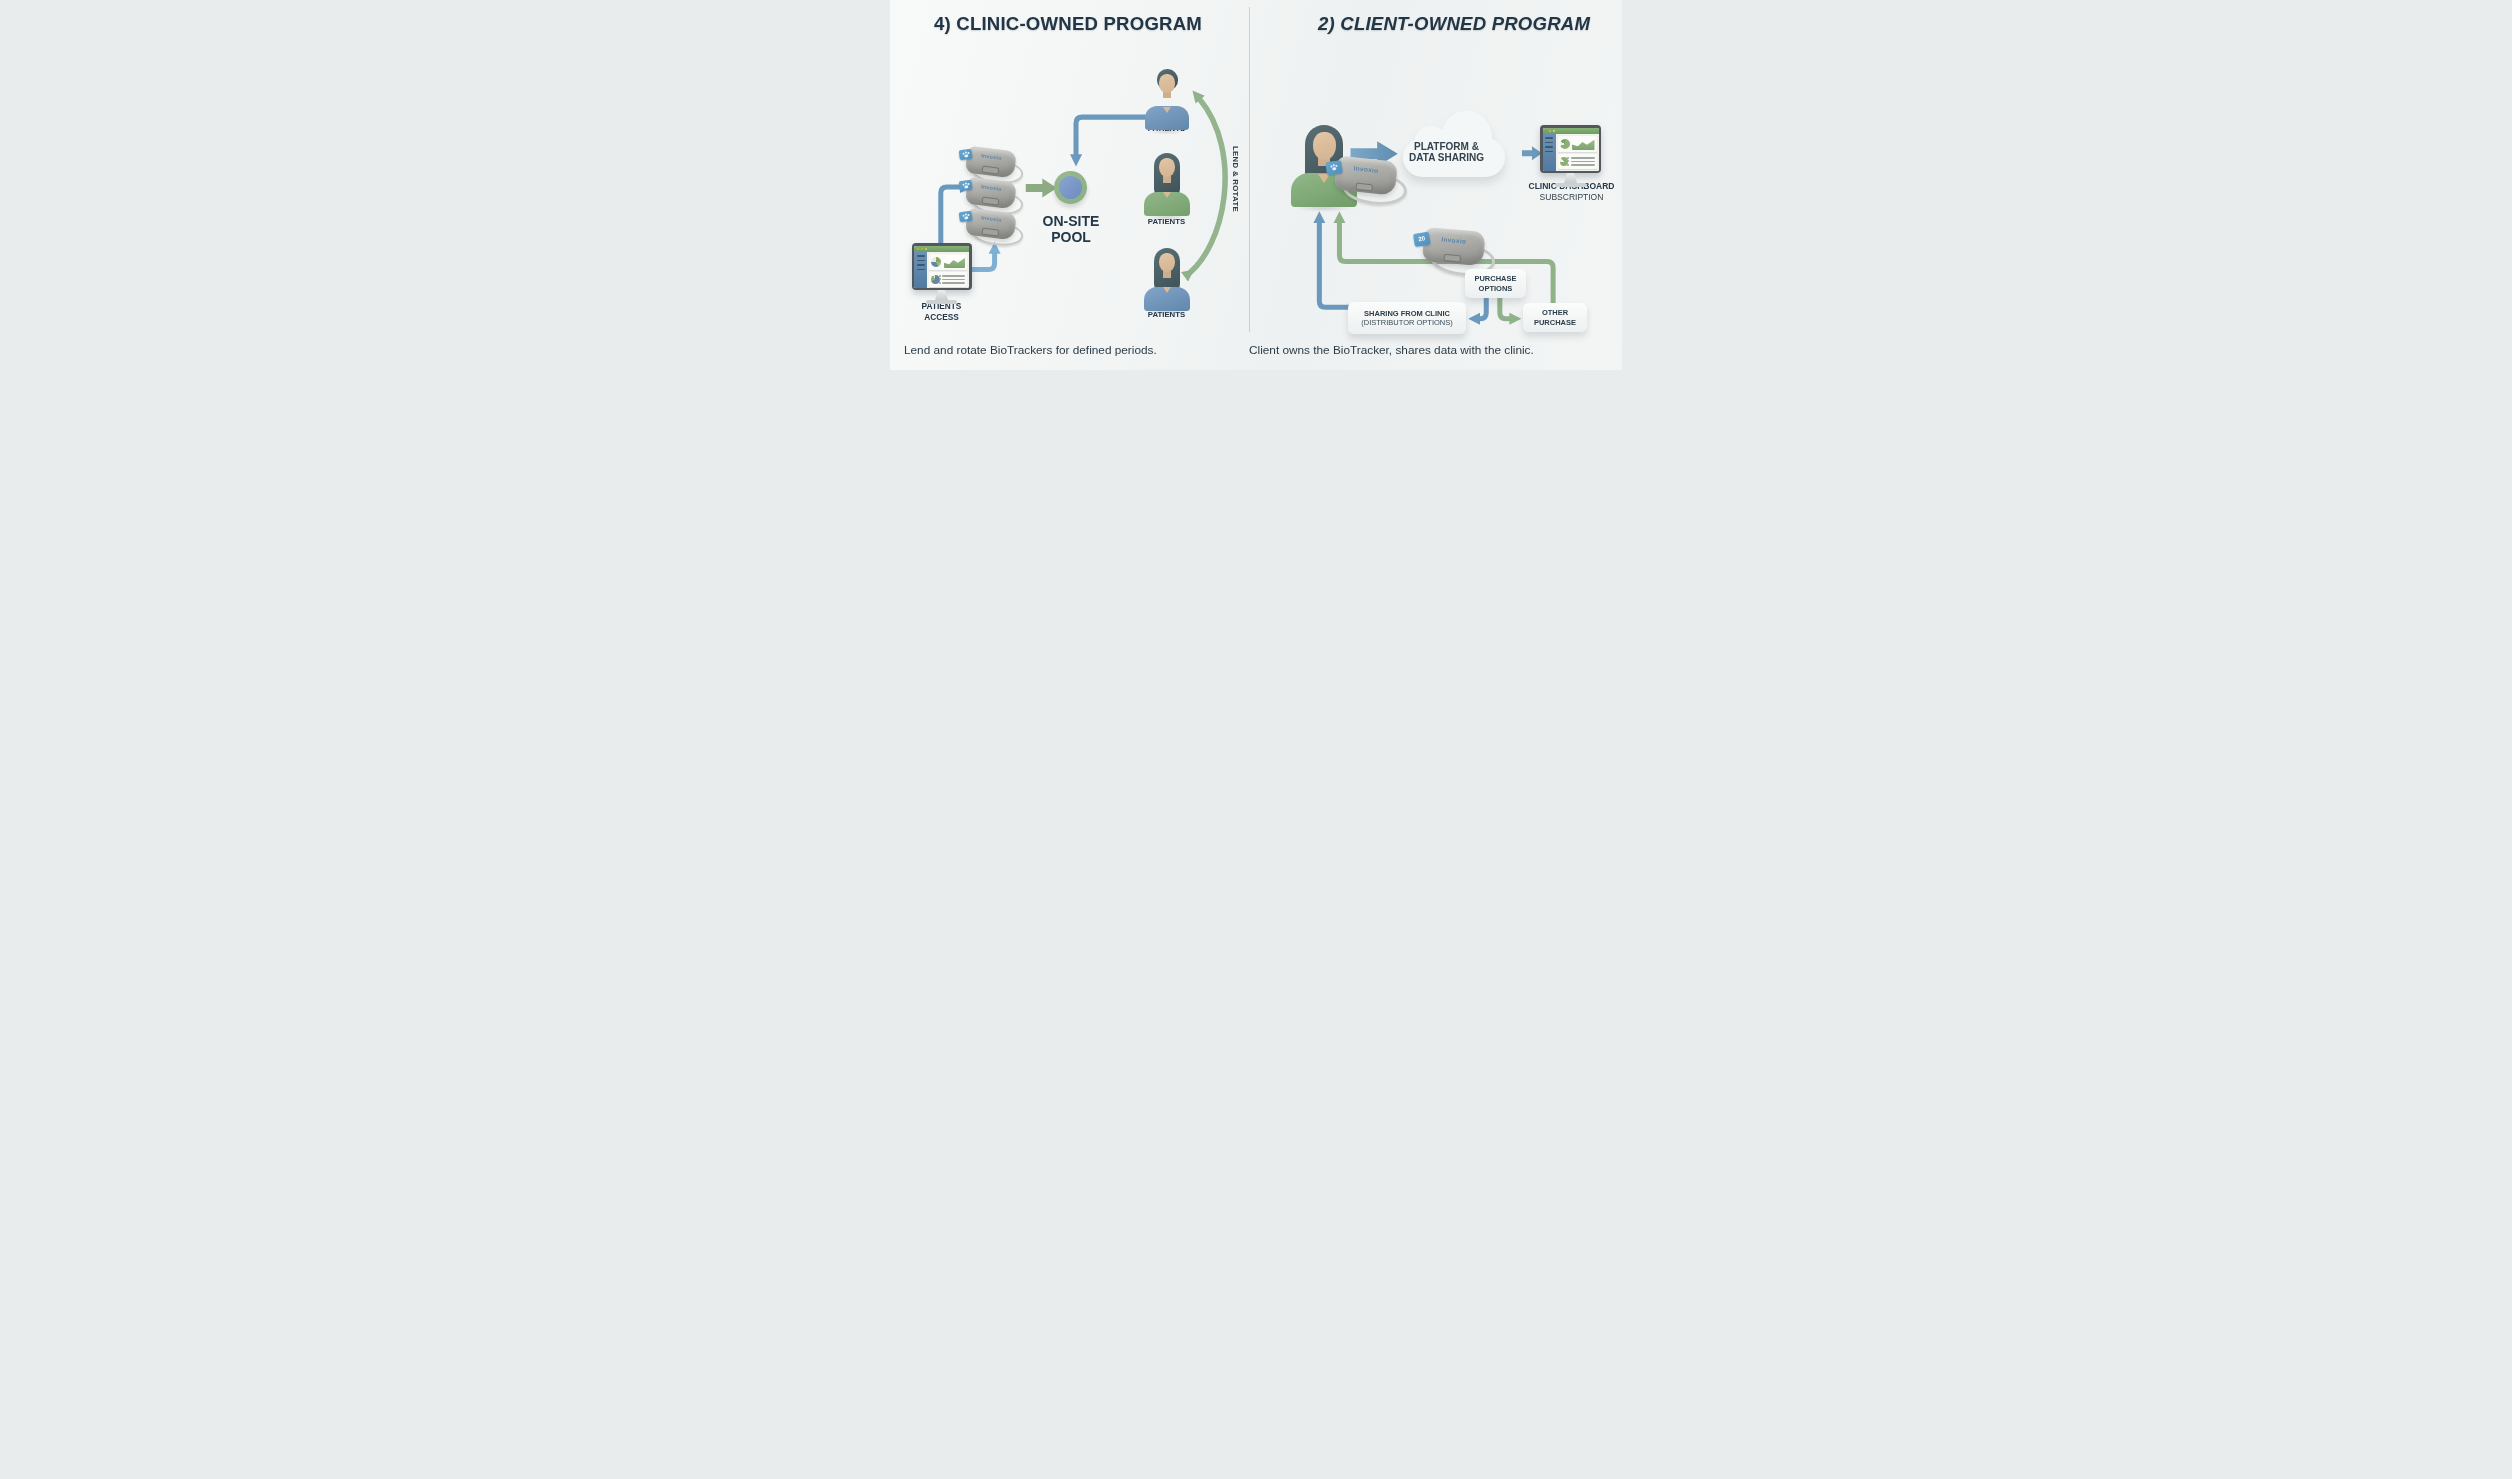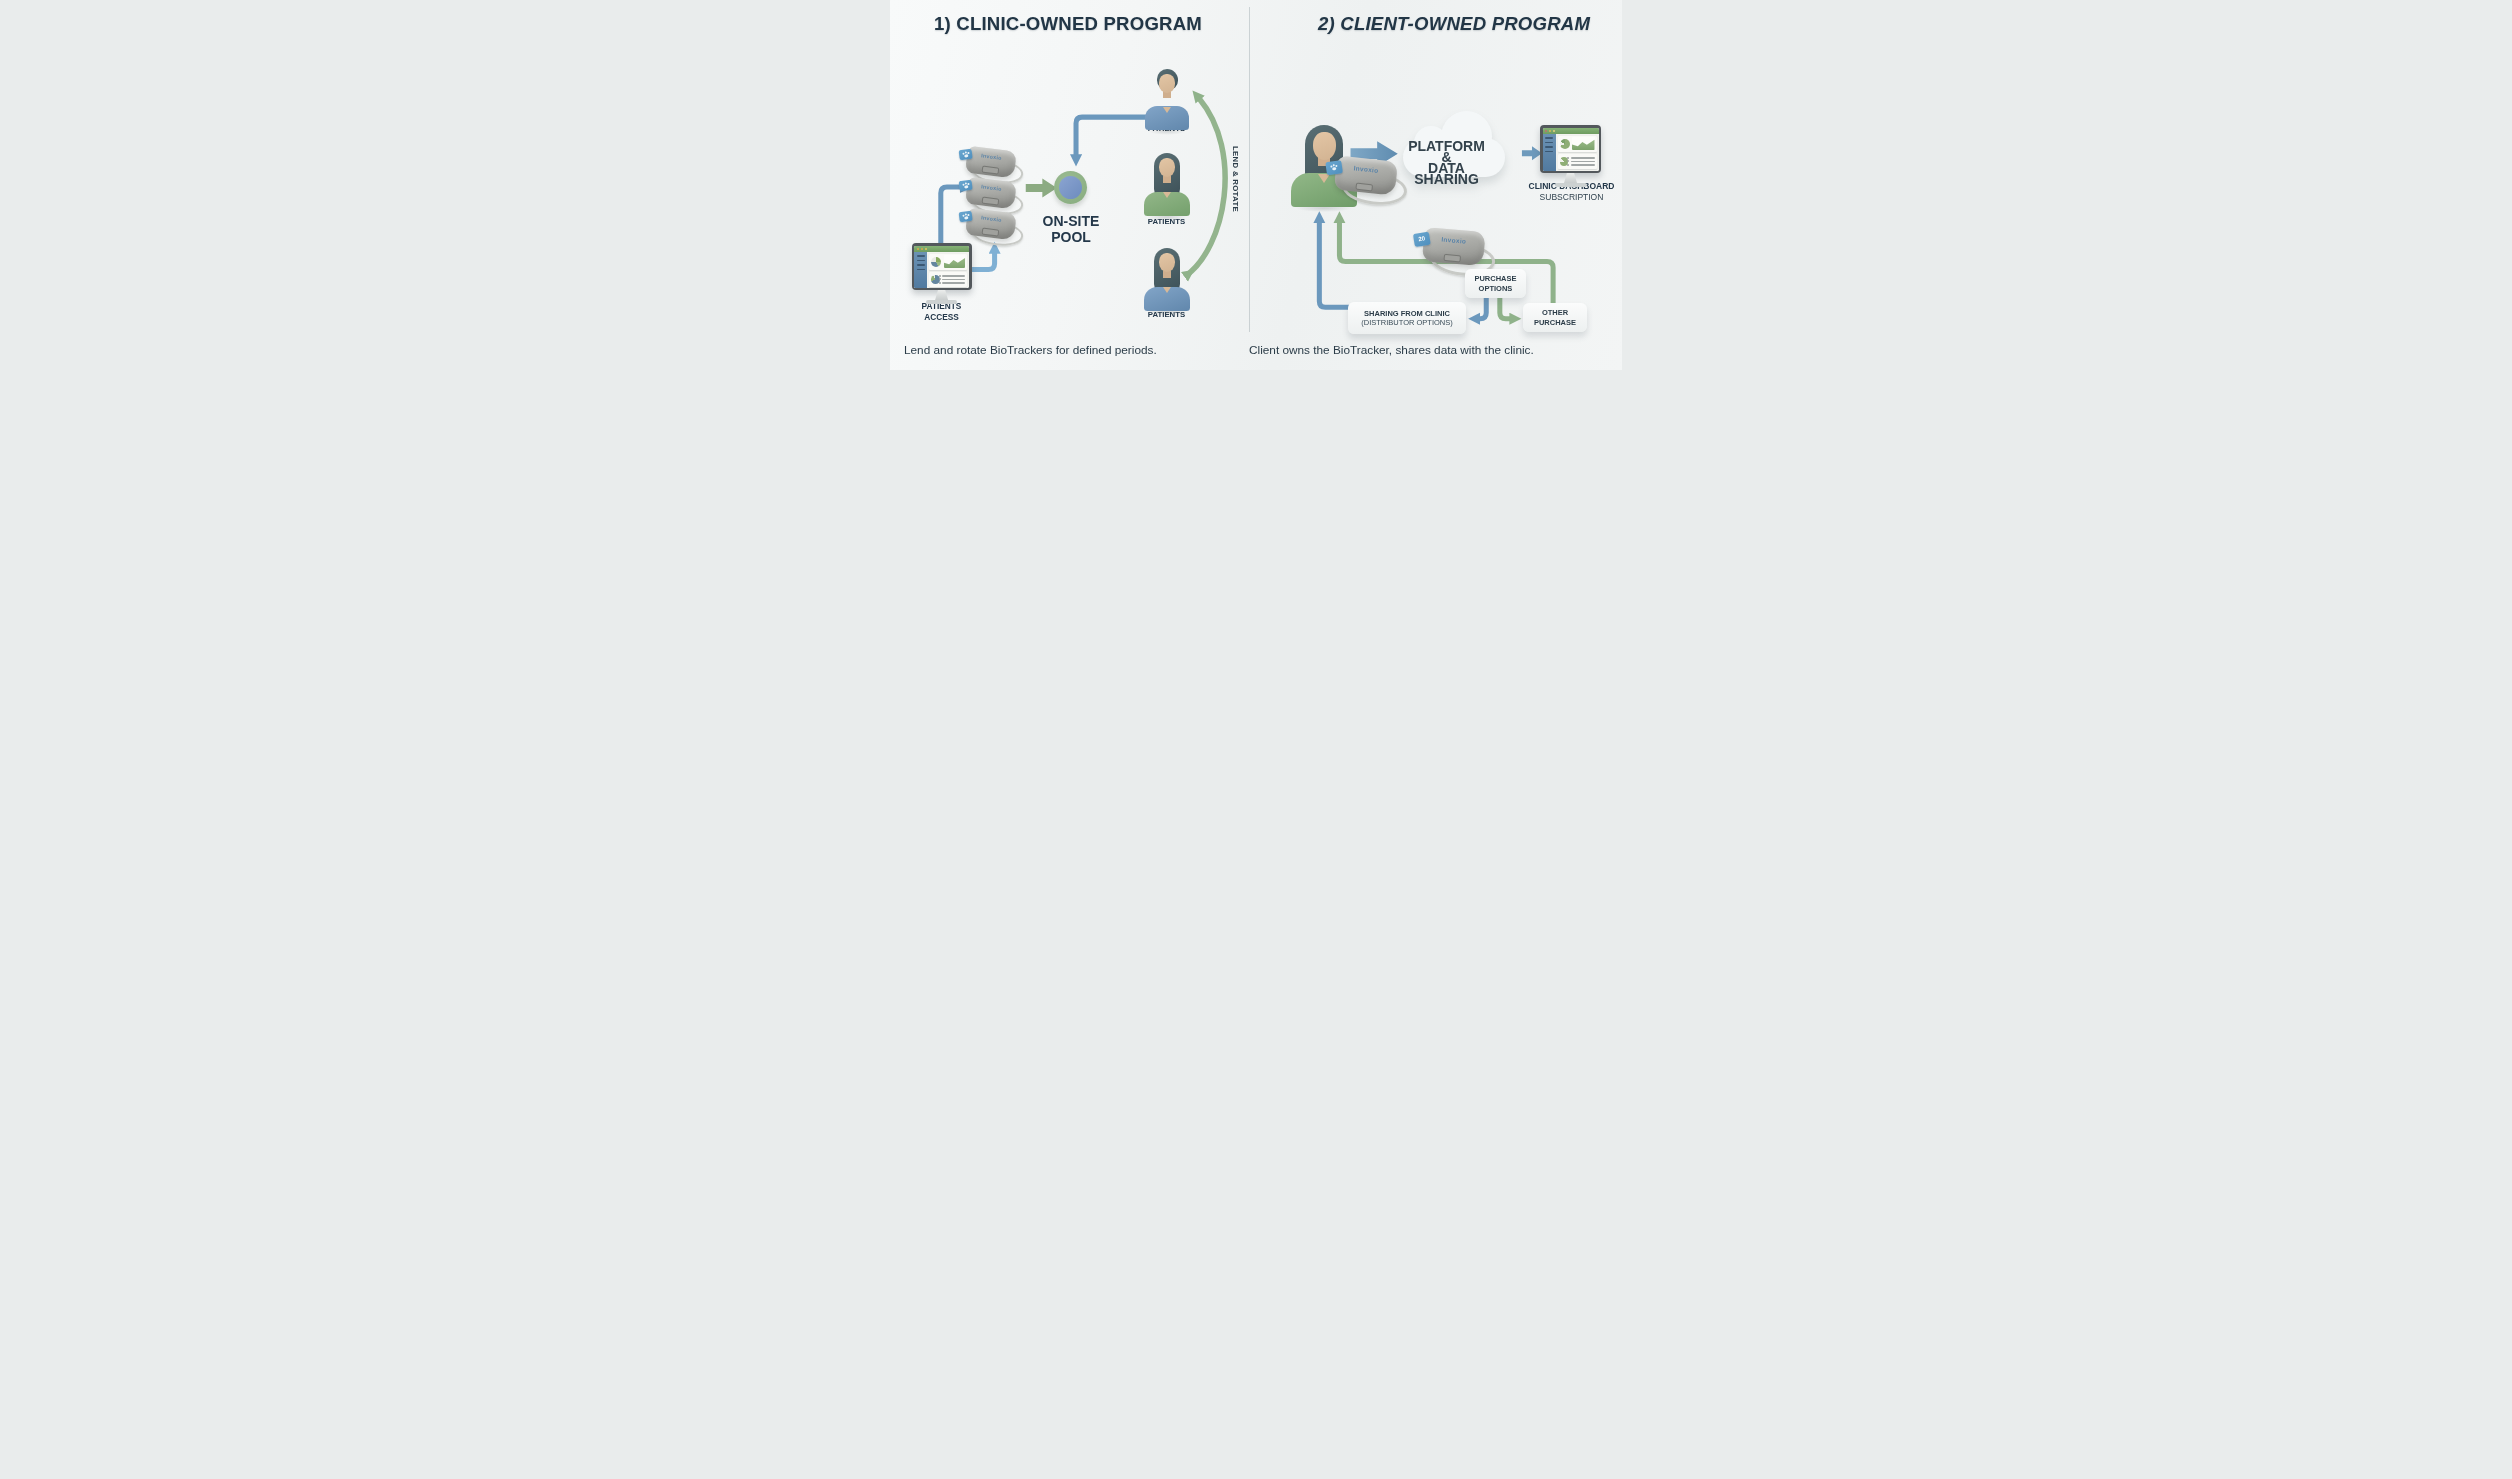--- a/index.html
+++ b/index.html
@@ -110,39 +110,39 @@
   .neck{margin:0 auto;clip-path:polygon(22% 0,78% 0,100% 100%,0 100%);
         background:linear-gradient(#ebedec,#c9cdcd);}
   .mbase{margin:0 auto;border-radius:2px;background:#ccd1d1;}
   .monlabel{font-weight:bold;color:#24384a;text-align:center;line-height:10.6px;}
   
   .cloud{z-index:2;filter:drop-shadow(0 6px 4.5px rgba(70,85,95,.16));}
   .cloud i{position:absolute;background:#f4f7f8;display:block;}
   .cl-a{left:12px;top:15px;width:34px;height:34px;border-radius:50%;}
   .cl-b{left:39px;top:0;width:51px;height:51px;border-radius:50%;}
   .cl-base{left:1px;top:27px;width:102px;height:39px;border-radius:21px;}
-  .cloudtext{position:absolute;left:0;right:16px;top:30px;text-align:center;font-weight:bold;font-size:14px;
+  .cloudtext{position:absolute;left:0;right:16px;top:30px;text-align:center;font-weight:bold;font-size:10px;
              line-height:11px;color:#33424c;z-index:2;}
   
   .card{background:linear-gradient(180deg,#fbfcfc,#edf0f0);border-radius:6px;z-index:4;
         box-shadow:0 4.5px 6px rgba(60,75,85,.16);display:flex;flex-direction:column;
         align-items:center;justify-content:center;color:#2c3d49;text-align:center;}
   .card .b{font-weight:bold;font-size:7.5px;line-height:9.5px;white-space:nowrap;}
   .card .r{font-weight:normal;font-size:7.5px;line-height:9.5px;color:#3a4c58;white-space:nowrap;}
   .rot-label{font-weight:600;font-size:7.8px;letter-spacing:0.3px;color:#2b3c48;white-space:nowrap;
              transform:rotate(90deg);transform-origin:0 0;z-index:2;}
 </style>
 </head>
 <body>
 
 <div id="stage">
 
   <div class="abs divider" style="left:359px;top:7px;height:325px;"></div>
 
-  <div class="abs title" style="left:44px;top:13px;">1) CLINIC-OWNED PROGRAM</div>
+  <div class="abs title" style="left:44px;top:13px;">4) CLINIC-OWNED PROGRAM</div>
   <div class="abs title" style="left:428px;top:13px;font-style:italic;">2) CLIENT-OWNED PROGRAM</div>
 
   <svg id="flows" width="732" height="370" viewBox="0 0 1456 736">
     <defs>
       <marker id="mB" markerUnits="userSpaceOnUse" markerWidth="26" markerHeight="26" refX="3" refY="12" orient="auto">
         <path d="M0,0 L24,12 L0,24 Z" fill="#6b98bd"></path>
       </marker>
       <marker id="mLB" markerUnits="userSpaceOnUse" markerWidth="26" markerHeight="26" refX="3" refY="12" orient="auto">
         <path d="M0,0 L24,12 L0,24 Z" fill="#7fb0d4"></path>
       </marker>

